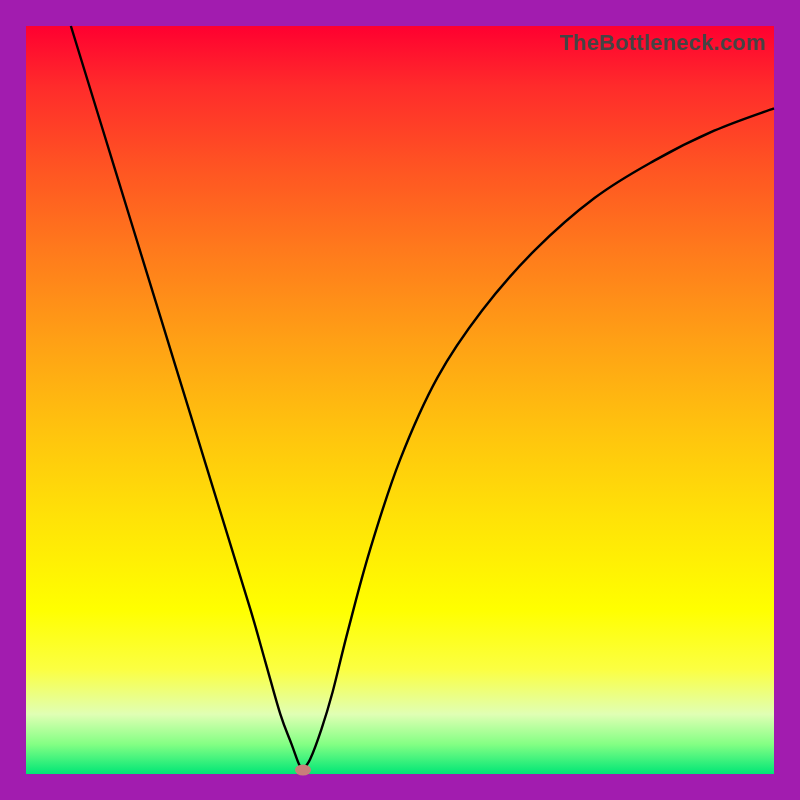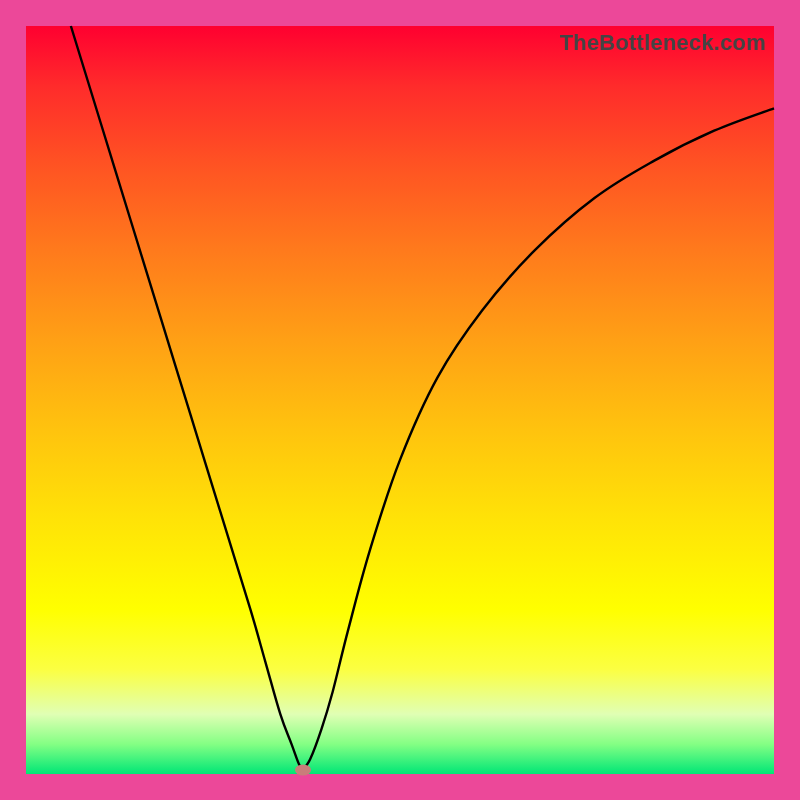--- a/index.html
+++ b/index.html
@@ -8,21 +8,21 @@
     width: 800px;
     height: 800px;
     overflow: hidden;
     background: #000;
     font-family: Arial, Helvetica, sans-serif;
   }
   .container {
     position: relative;
     width: 800px;
     height: 800px;
-    background: #ec4899;
+    background: #a21caf;
   }
   .plot-area {
     position: absolute;
     left: 26px;
     top: 26px;
     width: 748px;
     height: 748px;
     background: linear-gradient(to bottom,
       #ff0030 0%,
       #ff2b2b 8%,

